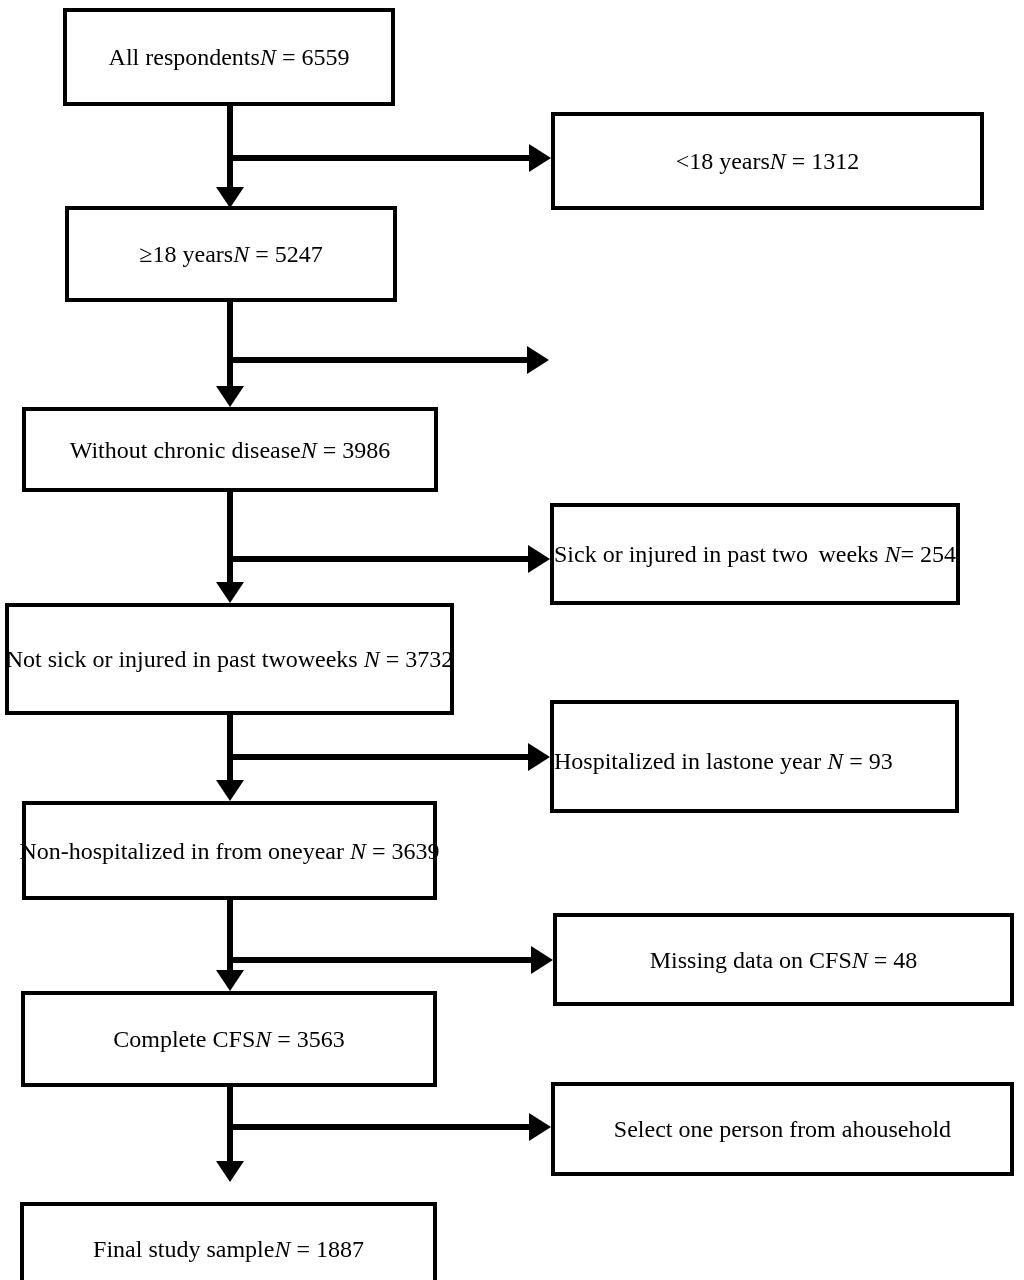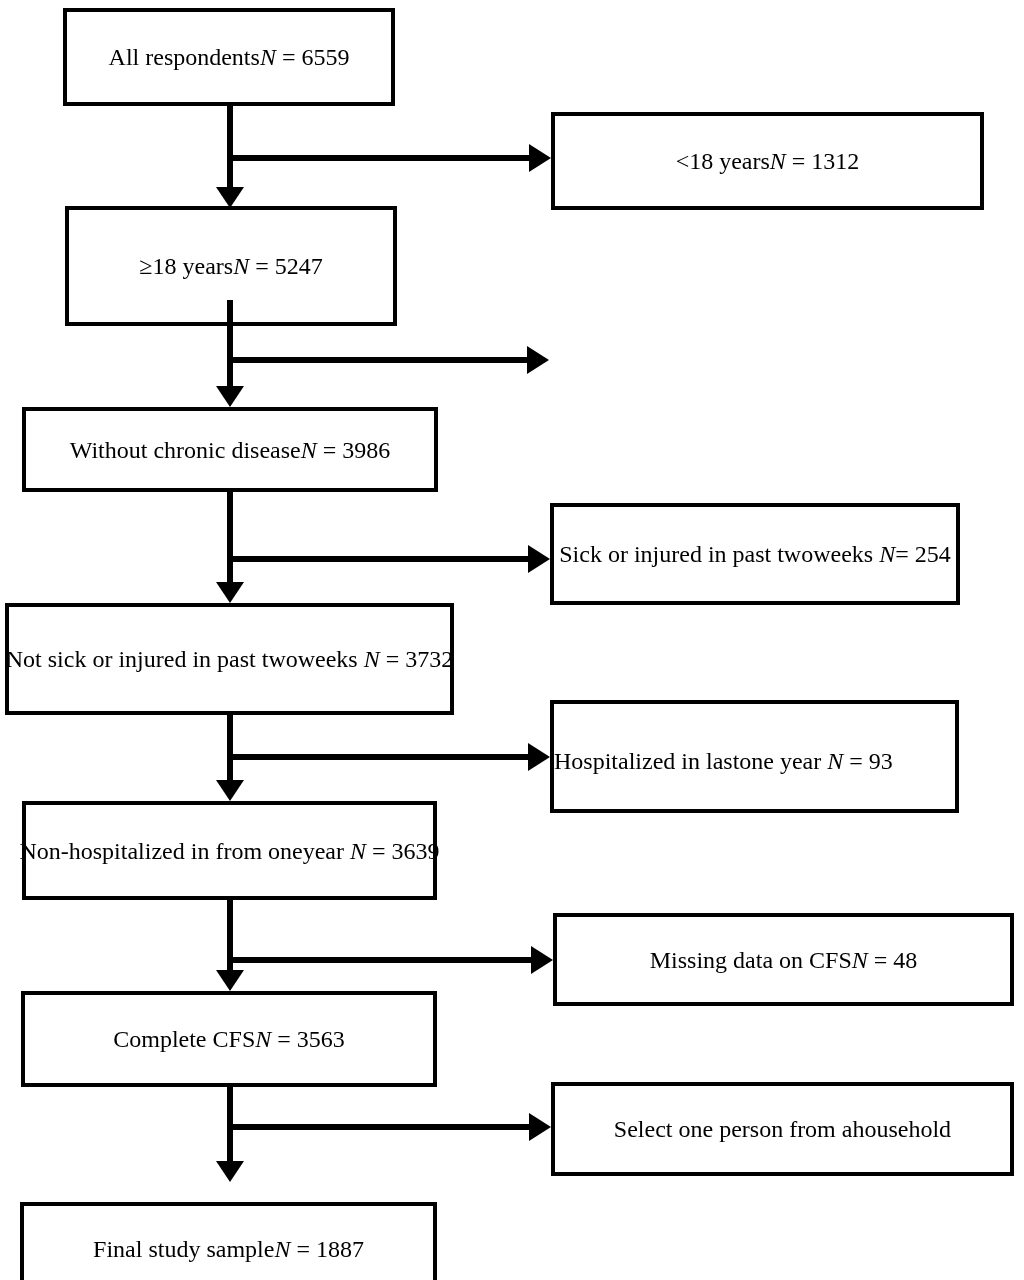--- a/index.html
+++ b/index.html
@@ -49,21 +49,21 @@
 </head>
 <body>
 
 <div id="canvas">
 
   <div class="box" style="left:63px; top:8px; width:332px; height:98px;">
     <span class="ln"><span>All respondents</span></span>
     <span class="ln"><span></span><i>N</i><span> = 6559</span></span>
   </div>
 
-  <div class="box" style="left:65px; top:206px; width:332px; height:120px;">
+  <div class="box" style="left:65px; top:206px; width:332px; height:96px;">
     <span class="ln"><span>≥18 years</span></span>
     <span class="ln"><span></span><i>N</i><span> = 5247</span></span>
   </div>
 
   <div class="box" style="left:22px; top:407px; width:416px; height:85px;">
     <span class="ln"><span>Without chronic disease</span></span>
     <span class="ln"><span></span><i>N</i><span> = 3986</span></span>
   </div>
 
   <div class="box wide-gap" style="left:5px; top:603px; width:449px; height:112px;">
@@ -85,21 +85,21 @@
     <span class="ln"><span>Final study sample</span></span>
     <span class="ln"><span></span><i>N</i><span> = 1887</span></span>
   </div>
 
   <div class="box" style="left:551px; top:112px; width:433px; height:98px;">
     <span class="ln"><span>&lt;18 years</span></span>
     <span class="ln"><span></span><i>N</i><span> = 1312</span></span>
   </div>
 
 
-  <div class="box" style="left:550px; top:503px; width:410px; height:102px;">
+  <div class="box" style="left:550px; top:503px; width:410px; height:102px;justify-content:space-between;">
     <span class="ln"><span>Sick or injured in past two</span></span>
     <span class="ln"><span>weeks </span><i>N</i><span>= 254</span></span>
   </div>
 
   <div class="box align-top" style="left:550px; top:700px; width:409px; height:113px;">
     <span class="ln"><span>Hospitalized in last</span></span>
     <span class="ln"><span>one year </span><i>N</i><span> = 93</span></span>
   </div>
 
   <div class="box" style="left:553px; top:913px; width:461px; height:93px;">

